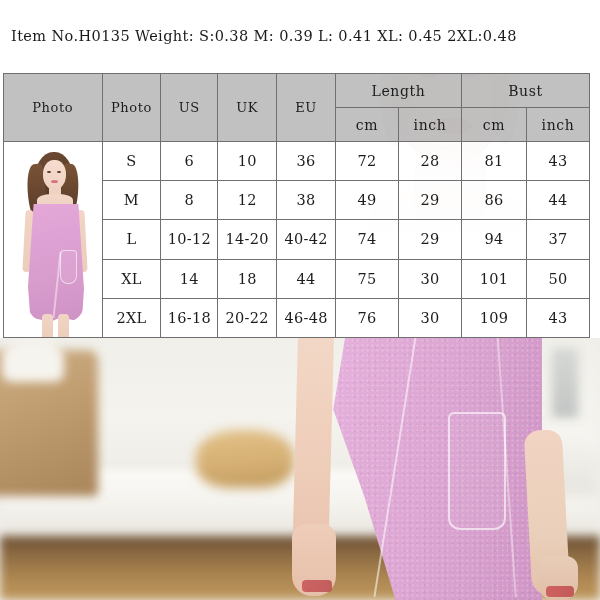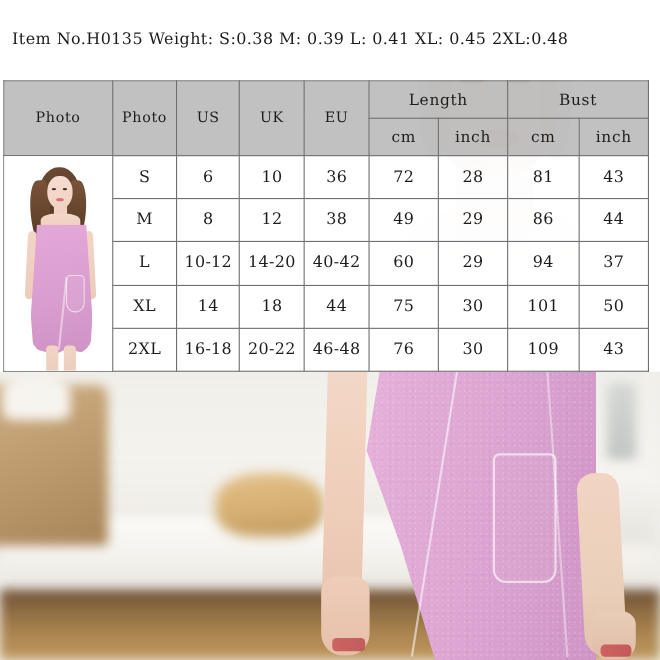--- a/index.html
+++ b/index.html
@@ -330,21 +330,21 @@
           <td>49</td>
           <td>29</td>
           <td>86</td>
           <td>44</td>
         </tr>
         <tr>
           <td>L</td>
           <td>10-12</td>
           <td>14-20</td>
           <td>40-42</td>
-          <td>60</td>
+          <td>74</td>
           <td>29</td>
           <td>94</td>
           <td>37</td>
         </tr>
         <tr>
           <td>XL</td>
           <td>14</td>
           <td>18</td>
           <td>44</td>
           <td>75</td>

